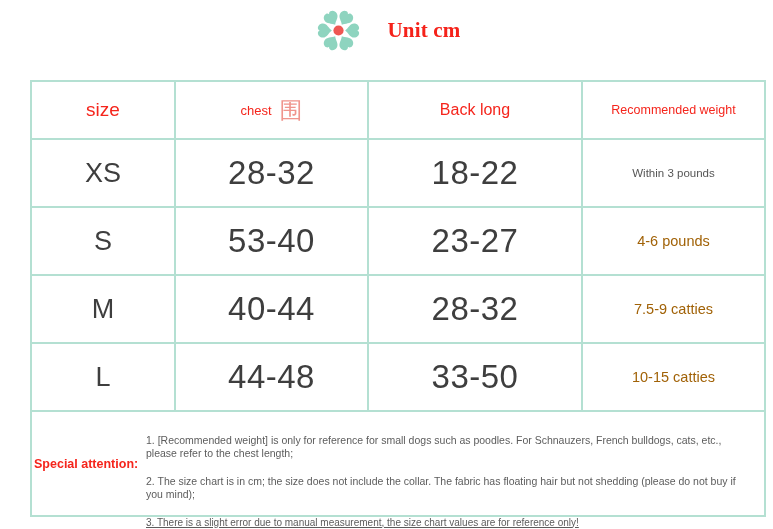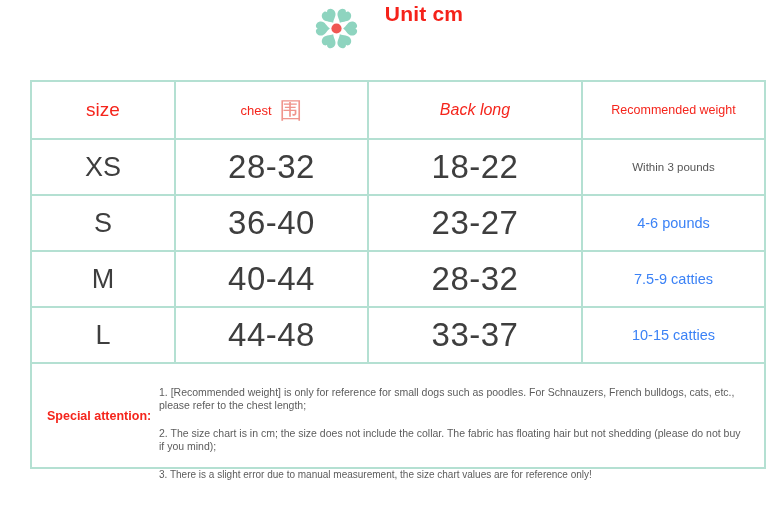--- a/index.html
+++ b/index.html
@@ -8,22 +8,23 @@
     background: #ffffff;
     font-family: "Liberation Sans", "DejaVu Sans", sans-serif;
     position: relative;
     overflow: hidden;
   }
 
   
   .title-row {
     position: absolute; top: 2px; left: 0; right: 0;
     height: 56px;
-    display: flex; justify-content: center;
+    display: flex; align-items: center; justify-content: center;
     gap: 22px;
+    font-family: Liberation Serif, serif;
   }
   .flower-svg { width: 53px; height: 53px; display: block; }
   .page-title {
     color: #f5221a;
     font-size: 21px;
     font-weight: 700;
     letter-spacing: 0.2px;
   }
 
   
@@ -35,69 +36,69 @@
     background: #fff;
   }
   table.size-table th, table.size-table td {
     border: 2px solid #b4e0d2;
     text-align: center;
     vertical-align: middle;
     padding: 0;
   }
   .col-size   { width: 142px; }
   .col-chest  { width: 191px; }
-  .col-back   { width: 212px; font-style: italic; }
+  .col-back   { width: 212px; }
   .col-weight { width: 181px; }
   td.b-left, th.b-left { border-left-width: 3px; }
 
   tr.header-row { height: 58px; }
-  tr.data-row   { height: 56px; }
+  tr.data-row   { height: 68px; }
   tr.notes-row  { height: 103px; }
 
   .hdr { color: #f5251c; font-weight: 500; }
   .hdr-size   { font-size: 19px; }
   .hdr-chest  { font-size: 13px; display: inline-flex; align-items: center; gap: 8px; justify-content: flex-end; }
   .hdr-back   { font-size: 16px; }
   .hdr-weight { font-size: 12.5px; }
 
   .stamp {
     color: #f0958d;
     font-size: 23px;
     font-weight: 400;
     line-height: 1;
     font-family: "DejaVu Sans", sans-serif;
   }
 
   .cell-size  { font-size: 27px; color: #3e3e3e; }
   .cell-num   { font-size: 33px; color: #3e3e3e; letter-spacing: 0.5px; }
-  .cell-wt    { font-size: 14.5px; color: #3b82f6; }
+  .cell-wt    { font-size: 14.5px; color: #a16207; }
   .cell-wt-sm { font-size: 11.5px; color: #565656; }
 
   
   td.notes-cell { border-left-width: 2px; }
   .notes-wrap {
     display: flex; align-items: center;
     width: 100%; height: 103px;
     text-align: left;
   }
   .notes-label {
     flex: 0 0 112px;
-    padding-left: 15px;
+    padding-left: 2px;
     color: #f5251c;
     font-size: 12.5px;
     font-weight: 700;
   }
   .notes-list { flex: 1 1 auto; padding-right: 16px; margin-top: 36px; }
   .note-line {
     color: #5c5c5c;
     font-size: 10.5px;
     line-height: 1.25;
     margin: 0 0 15px 0;
   }
-  .note-line:last-child { margin-bottom: 0; font-size: 10px; }
+  .note-line:last-child { margin-bottom: 0; font-size: 10px; text-decoration: underline; }
 </style>
 </head>
 <body>
 
 <div class="title-row">
   <svg class="flower-svg" viewBox="0 0 56 56" aria-hidden="true">
     <g fill="#8ed4bf">
       <g transform="rotate(30 28 28)">
         <path d="M28 21 C25.5 17.5 20.5 16 20.5 11.5 C20.5 8.2 23 6.2 25.3 6.2 C26.6 6.2 27.6 7 28 8.2 C28.4 7 29.4 6.2 30.7 6.2 C33 6.2 35.5 8.2 35.5 11.5 C35.5 16 30.5 17.5 28 21 Z"></path>
       </g>
@@ -138,34 +139,34 @@
   </thead>
   <tbody>
     <tr class="data-row">
       <td class="cell-size">XS</td>
       <td class="cell-num">28-32</td>
       <td class="cell-num">18-22</td>
       <td class="cell-wt-sm b-left">Within 3 pounds</td>
     </tr>
     <tr class="data-row">
       <td class="cell-size">S</td>
-      <td class="cell-num">36-40</td>
+      <td class="cell-num">53-40</td>
       <td class="cell-num">23-27</td>
       <td class="cell-wt b-left">4-6 pounds</td>
     </tr>
     <tr class="data-row">
       <td class="cell-size">M</td>
       <td class="cell-num">40-44</td>
       <td class="cell-num">28-32</td>
       <td class="cell-wt b-left">7.5-9 catties</td>
     </tr>
     <tr class="data-row">
       <td class="cell-size">L</td>
       <td class="cell-num">44-48</td>
-      <td class="cell-num">33-37</td>
+      <td class="cell-num">33-50</td>
       <td class="cell-wt b-left">10-15 catties</td>
     </tr>
     <tr class="notes-row">
       <td class="notes-cell" colspan="4">
         <div class="notes-wrap">
           <div class="notes-label">Special attention:</div>
           <div class="notes-list">
             <p class="note-line">1. [Recommended weight] is only for reference for small dogs such as poodles. For Schnauzers, French bulldogs, cats, etc., please refer to the chest length;</p>
             <p class="note-line">2. The size chart is in cm; the size does not include the collar. The fabric has floating hair but not shedding (please do not buy if you mind);</p>
             <p class="note-line">3. There is a slight error due to manual measurement, the size chart values are for reference only!</p>

